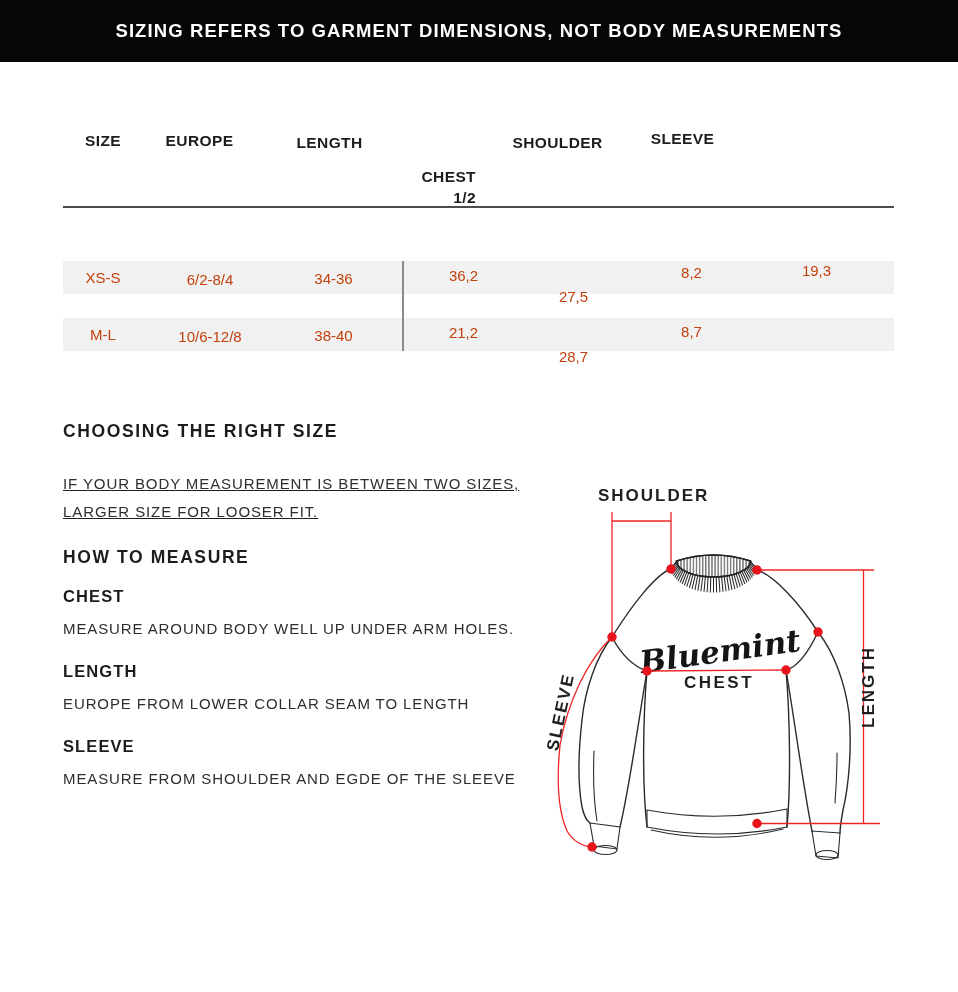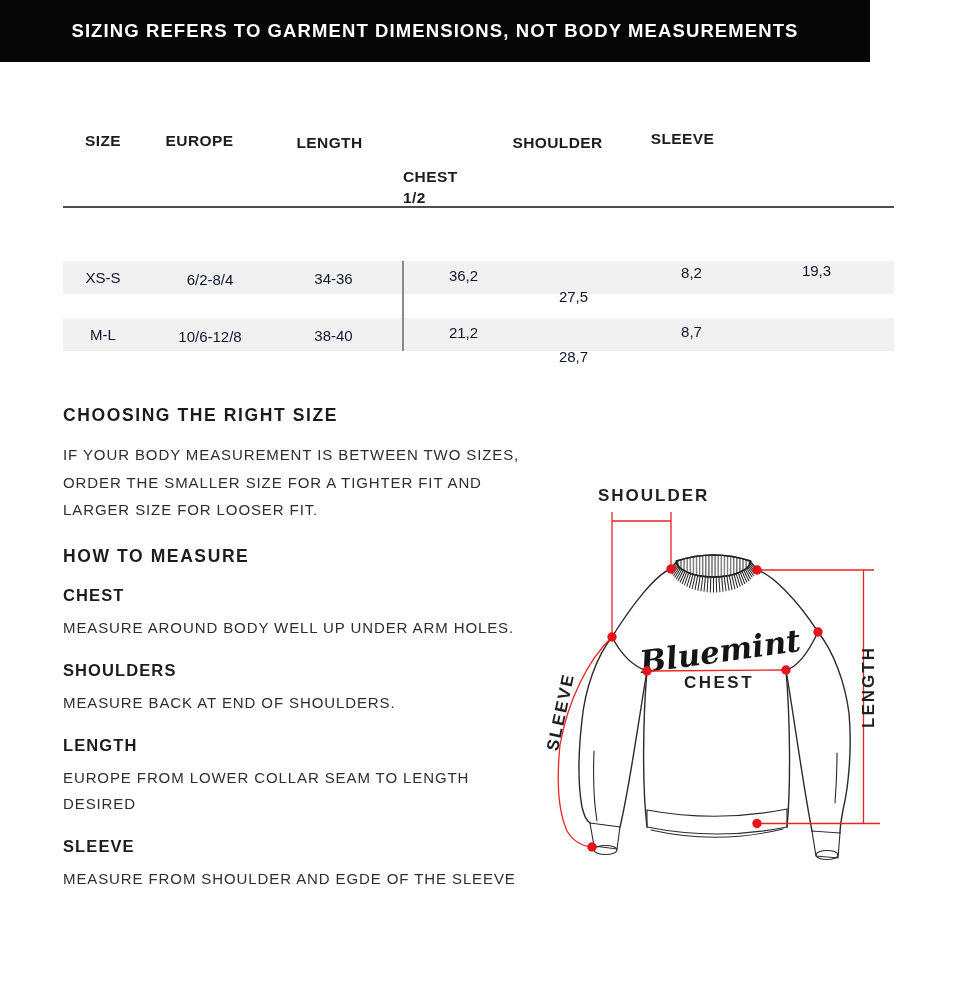--- a/index.html
+++ b/index.html
@@ -3,48 +3,48 @@
 <meta charset="utf-8">
 <style>
   * { margin:0; padding:0; box-sizing:border-box; }
   html,body { background:#ffffff; }
   body {
     width:958px; height:992px; position:relative; overflow:hidden;
     font-family:"Liberation Sans", sans-serif; color:#1f1f1f;
   }
   
   .banner {
-    position:absolute; left:0; top:0; width:870px; height:62px;
+    position:absolute; left:0; top:0; width:958px; height:62px;
     background:#060606; display:flex; align-items:center; justify-content:center;
   }
   .banner span {
     color:#ffffff; font-size:18.5px; font-weight:700; letter-spacing:1.1px;
   }
   
   .trow { position:absolute; left:63px; width:831px; display:flex; }
   .thead { top:128px; height:52px; }
   .thead .cell {
     font-weight:700; font-size:15.5px; letter-spacing:.4px; color:#1c1c1c;
-    display:flex; justify-content:center; text-align:left; line-height:21px;
+    display:flex; justify-content:center; text-align:right; line-height:21px;
   }
   .grow { height:33px; background:#f1f1f1; }
   .grow .cell {
-    font-size:15px; color:#0f172a; display:flex; align-items:center; justify-content:center;
+    font-size:15px; color:#c2410c; display:flex; align-items:center; justify-content:center;
     line-height:33px;
   }
   .c0{width:80px;} .c1{width:134px;} .c2{width:113px;} .c3{width:147px;}
   .c4{width:73px;margin-top:34px;} .c5{width:163px;} .c6{width:121px; padding-right:34px;}
   .head-rule { position:absolute; left:63px; top:206px; width:831px; height:2px; background:#4d4d4d; }
   .col-divider { position:absolute; left:402px; top:261px; width:2px; height:90px; background:#8a8a8a; }
   
   .left-col { position:absolute; left:63px; top:405px; width:498px; }
   .h2 { font-size:17.5px; font-weight:700; letter-spacing:1.6px; color:#1c1c1c; line-height:20px; }
-  .h2.choosing { }
+  .h2.choosing { margin-top:16px; }
   .h2.how { margin-top:22px; }
-  .intro { margin-top:16px; }
+  .intro { margin-top:29px;text-decoration:underline; }
   .intro div { font-size:15px; letter-spacing:.9px; color:#2e2e2e; line-height:27.5px; }
   .m-item h3 { margin-top:21px; font-size:16.5px; font-weight:700; letter-spacing:1.1px; color:#1c1c1c; line-height:16px; }
   .m-item .desc { margin-top:12px; }
   .m-item .desc div { font-size:15px; letter-spacing:.9px; color:#2e2e2e; line-height:26px; }
   
   .diagram { position:absolute; left:540px; top:455px; width:418px; height:520px; }
   .diag-label { font-family:"Liberation Sans", sans-serif; font-weight:700; fill:#1f1f1f; }
   .outline { fill:none; stroke:#2b2b2b; stroke-width:1.4; stroke-linecap:round; }
   .thin { stroke-width:1.1; }
   .redline { fill:none; stroke:#ee2222; stroke-width:1.3; }
@@ -83,43 +83,35 @@
   <div class="cell c3" style="transform:translateY(-2.5px)">21,2</div>
   <div class="cell c4" style="transform:translateY(4px)">28,7</div>
   <div class="cell c5" style="transform:translateY(-3.5px)">8,7</div>
 </div>
 <div class="col-divider"></div>
 
 <div class="left-col">
   <div class="h2 choosing">CHOOSING THE RIGHT SIZE</div>
   <div class="intro">
     <div>IF YOUR BODY MEASUREMENT IS BETWEEN TWO SIZES,</div>
-    <div>ORDER THE SMALLER SIZE FOR A TIGHTER FIT AND</div>
     <div>LARGER SIZE FOR LOOSER FIT.</div>
   </div>
 
   <div class="h2 how">HOW TO MEASURE</div>
 
   <div class="m-item">
     <h3>CHEST</h3>
     <div class="desc">
       <div>MEASURE AROUND BODY WELL UP UNDER ARM HOLES.</div>
     </div>
   </div>
   <div class="m-item">
-    <h3>SHOULDERS</h3>
-    <div class="desc">
-      <div>MEASURE BACK AT END OF SHOULDERS.</div>
-    </div>
-  </div>
-  <div class="m-item">
     <h3>LENGTH</h3>
     <div class="desc">
       <div>EUROPE FROM LOWER COLLAR SEAM TO LENGTH</div>
-      <div>DESIRED</div>
     </div>
   </div>
   <div class="m-item">
     <h3>SLEEVE</h3>
     <div class="desc">
       <div>MEASURE FROM SHOULDER AND EGDE OF THE SLEEVE</div>
     </div>
   </div>
 </div>
 

